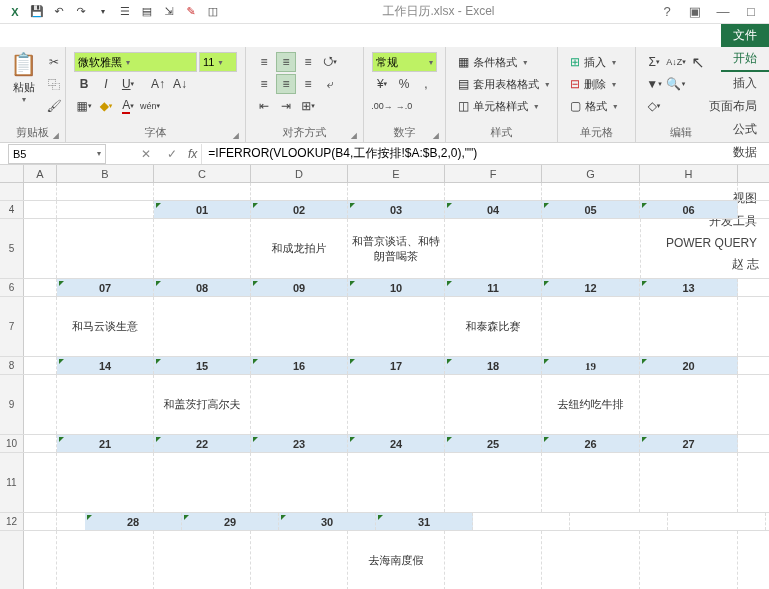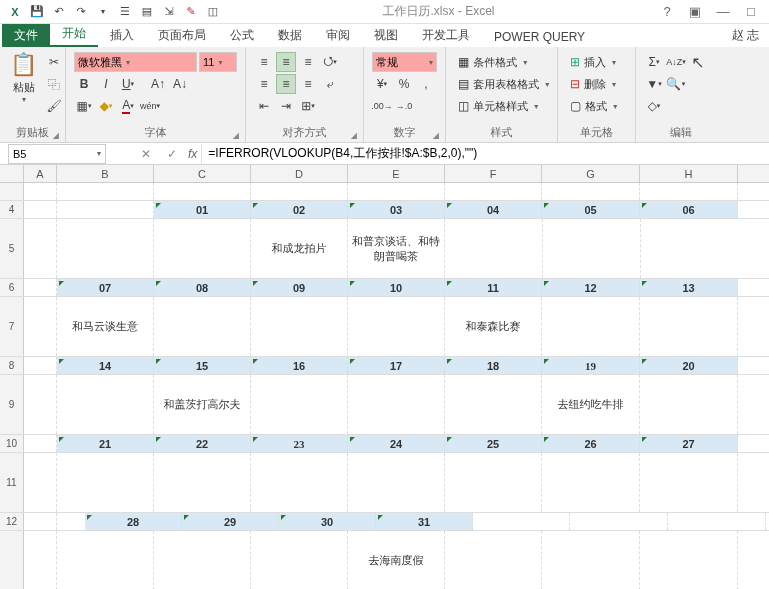--- a/index.html
+++ b/index.html
@@ -1,37 +1,37 @@
 <!DOCTYPE html>
 <html><head>
 <meta charset="utf-8">
 <style>
 * { box-sizing: border-box; margin: 0; padding: 0; font-family: "Microsoft YaHei", sans-serif; }
 body { background: #fff; font-size: 11px; width: 769px; height: 589px; overflow: hidden; }
 .qat { height: 24px; background: #fff; border-bottom: 1px solid #e1e1e1; display: flex; align-items: center; padding: 0 4px; }
 .qat .ico { width: 18px; height: 18px; display: flex; align-items: center; justify-content: center; margin: 0 2px; font-size: 11px; color: #444; position: relative; }
 .qat .title { flex: 1; text-align: center; color: #888; font-size: 12px; }
 .qat .winbtn { width: 28px; text-align: center; color: #666; font-size: 13px; }
-.tabs { height: 23px; background: #fff; display: flex; align-items: flex-end; padding-left: 2px; }
+.tabs { height: 23px; background: #fff; display: flex; align-items: flex-end; padding-left: 2px; flex-direction: column; }
 .tabs .tab { padding: 3px 12px; font-size: 12px; color: #444; cursor: pointer; }
 .tabs .tab.file { background: #217346; color: #fff; }
 .tabs .tab.active { color: #217346; border-bottom: 2px solid #217346; }
 .tabs .user { margin-left: auto; padding: 3px 10px; color: #444; font-size: 12px; }
 .ribbon { height: 96px; background: #f1f1f1; border-bottom: 1px solid #d4d4d4; display: flex; }
 .group { border-right: 1px solid #d4d4d4; padding: 3px 6px 0 6px; display: flex; flex-direction: column; }
 .group .body { flex: 1; display: flex; }
 .group .label { text-align: center; color: #666; font-size: 11px; padding: 2px 0; position: relative; }
 .group .label .launcher { position: absolute; right: 0; bottom: 2px; font-size: 8px; color: #888; }
 .bigbtn { display: flex; flex-direction: column; align-items: center; padding: 2px 4px; min-width: 36px; }
 .bigbtn .ic { font-size: 22px; height: 28px; }
 .bigbtn .lb { font-size: 11px; color: #333; }
 .col { display: flex; flex-direction: column; gap: 2px; padding: 2px 2px; }
 .row { display: flex; gap: 2px; align-items: center; }
 .smbtn { width: 20px; height: 20px; display: flex; align-items: center; justify-content: center; font-size: 12px; color: #444; border: 1px solid transparent; }
-.combo { height: 20px; border: 1px solid #ccc; background: #fca5a5; display: flex; align-items: center; padding: 0 3px; font-size: 11px; }
+.combo { height: 20px; border: 1px solid #ccc; background: #bef264; display: flex; align-items: center; padding: 0 3px; font-size: 11px; }
 .combo .dd { margin-left: 4px; font-size: 8px; color: #666; }
 .itembtn { height: 20px; display: flex; align-items: center; gap: 4px; padding: 0 4px; font-size: 11px; color: #333; white-space: nowrap; }
 .itembtn .ic { font-size: 12px; }
 .itembtn .dd { font-size: 8px; color: #666; margin-left: 2px; }
 .alignbtn.active { background: #c8e0c8; border: 1px solid #9bbf9b; }
 .fmlbar { height: 22px; border-bottom: 1px solid #d4d4d4; display: flex; align-items: center; padding: 2px 0; background: #fff; }
 .namebox { width: 98px; height: 20px; border: 1px solid #ccc; margin-left: 8px; padding: 0 4px; display: flex; align-items: center; font-size: 11px; }
 .namebox .dd { margin-left: auto; font-size: 8px; color: #666; }
 .fx { display: flex; align-items: center; gap: 6px; margin-left: 30px; }
 .fx .fxbtn { width: 20px; text-align: center; color: #888; font-size: 12px; }
@@ -360,21 +360,21 @@
         <div class="c" style="width: 97px;"></div>
         <div class="c" style="width: 97px;"></div>
         <div class="c txt" style="width: 98px;">去纽约吃牛排</div>
         <div class="c" style="width: 98px;"></div>
       </div>
       <div class="r" style="height: 18px;">
         <div class="rh">10</div>
         <div class="c" style="width: 33px;"></div>
         <div class="c hdr" style="width: 97px;">21</div>
         <div class="c hdr" style="width: 97px;">22</div>
-        <div class="c hdr" style="width: 97px; font-family: Liberation Serif, serif;">23</div>
+        <div class="c hdr" style="width: 97px;">23</div>
         <div class="c hdr" style="width: 97px;">24</div>
         <div class="c hdr" style="width: 97px;">25</div>
         <div class="c hdr" style="width: 98px;">26</div>
         <div class="c hdr" style="width: 98px;">27</div>
       </div>
       <div class="r" style="height: 60px;">
         <div class="rh">11</div>
         <div class="c" style="width: 33px;"></div>
         <div class="c" style="width: 97px;"></div>
         <div class="c" style="width: 97px;"></div>

